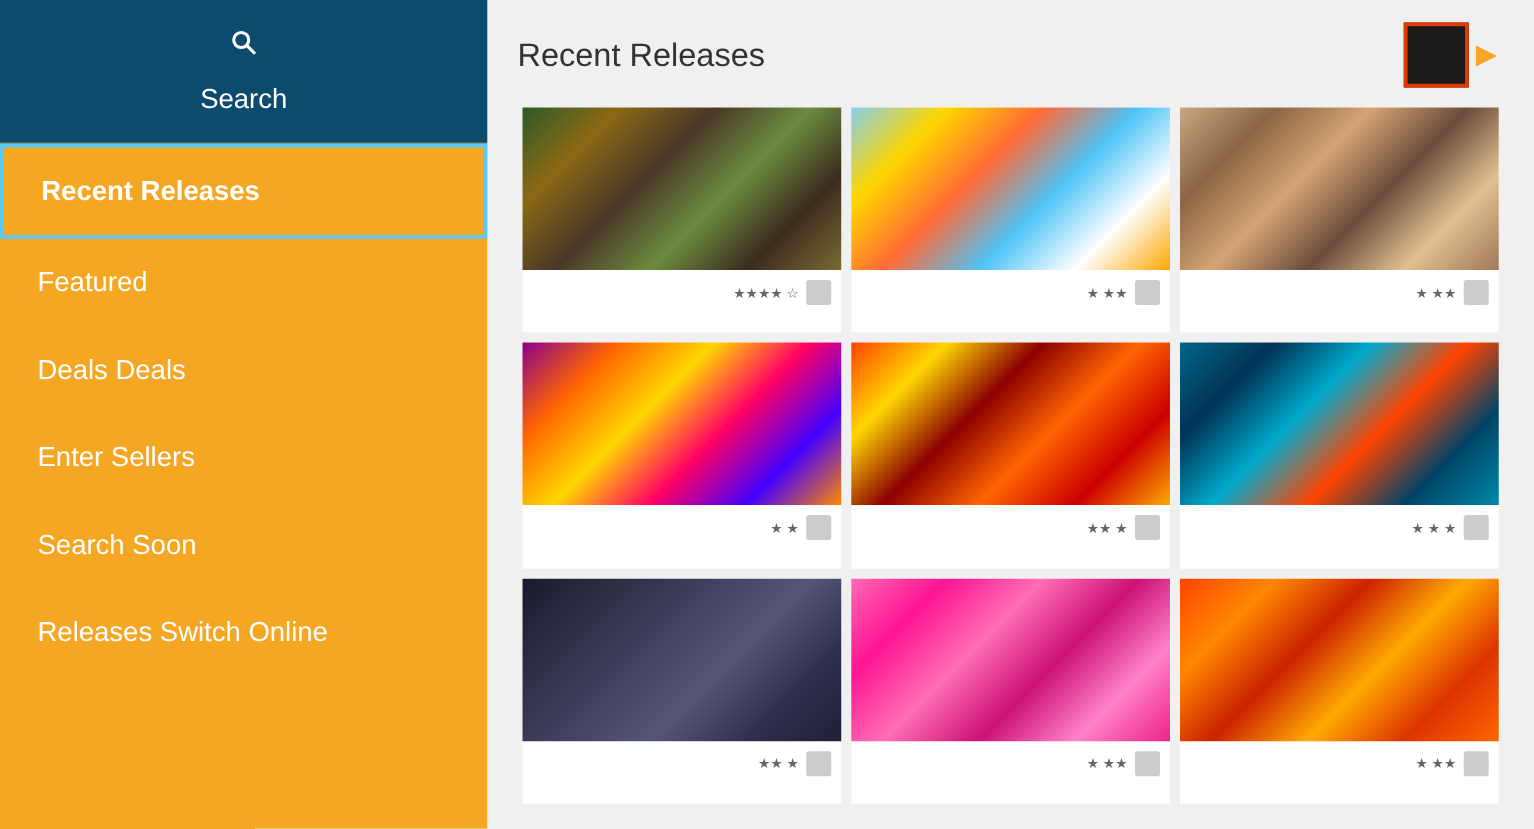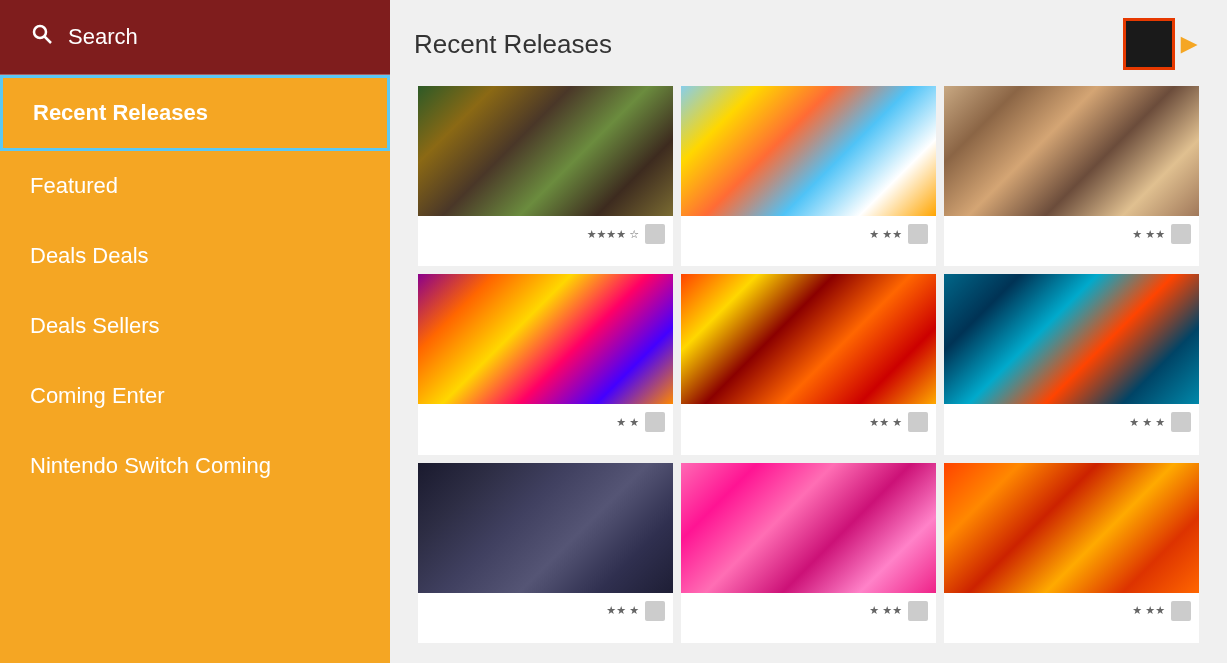--- a/index.html
+++ b/index.html
@@ -38,22 +38,23 @@
       border: 3px solid #5bc8f5;
       font-weight: 700;
     }
 
     .sidebar-item:not(.search-item):not(.active) {
       border-bottom: none;
       text-align: right;
     }
 
     .search-item {
-      background: #7f1d1d;
+      background: #0c4a6e;
       border-bottom: 1px solid rgba(255,255,255,0.3);
+      flex-direction: column;
     }
 
     .sidebar-item .search-icon-svg {
       width: 24px;
       height: 24px;
     }
 
     
     #main {
       flex: 1;
@@ -196,29 +197,29 @@
 
   <div class="sidebar-item">
     <span>Featured</span>
   </div>
 
   <div class="sidebar-item">
     <span>Deals Deals</span>
   </div>
 
   <div class="sidebar-item">
-    <span>Deals Sellers</span>
-  </div>
-
-  <div class="sidebar-item">
-    <span>Coming Enter</span>
-  </div>
-
-  <div class="sidebar-item">
-    <span>Nintendo Switch Coming</span>
+    <span>Enter Sellers</span>
+  </div>
+
+  <div class="sidebar-item">
+    <span>Search Soon</span>
+  </div>
+
+  <div class="sidebar-item">
+    <span>Releases Switch Online</span>
   </div>
 
 </div>
 
 <div id="main">
   <div id="main-header">
     <h1 id="page-title">Recent Releases</h1>
     <div id="nav-arrow-container">
       <div class="nav-box">
       </div>

